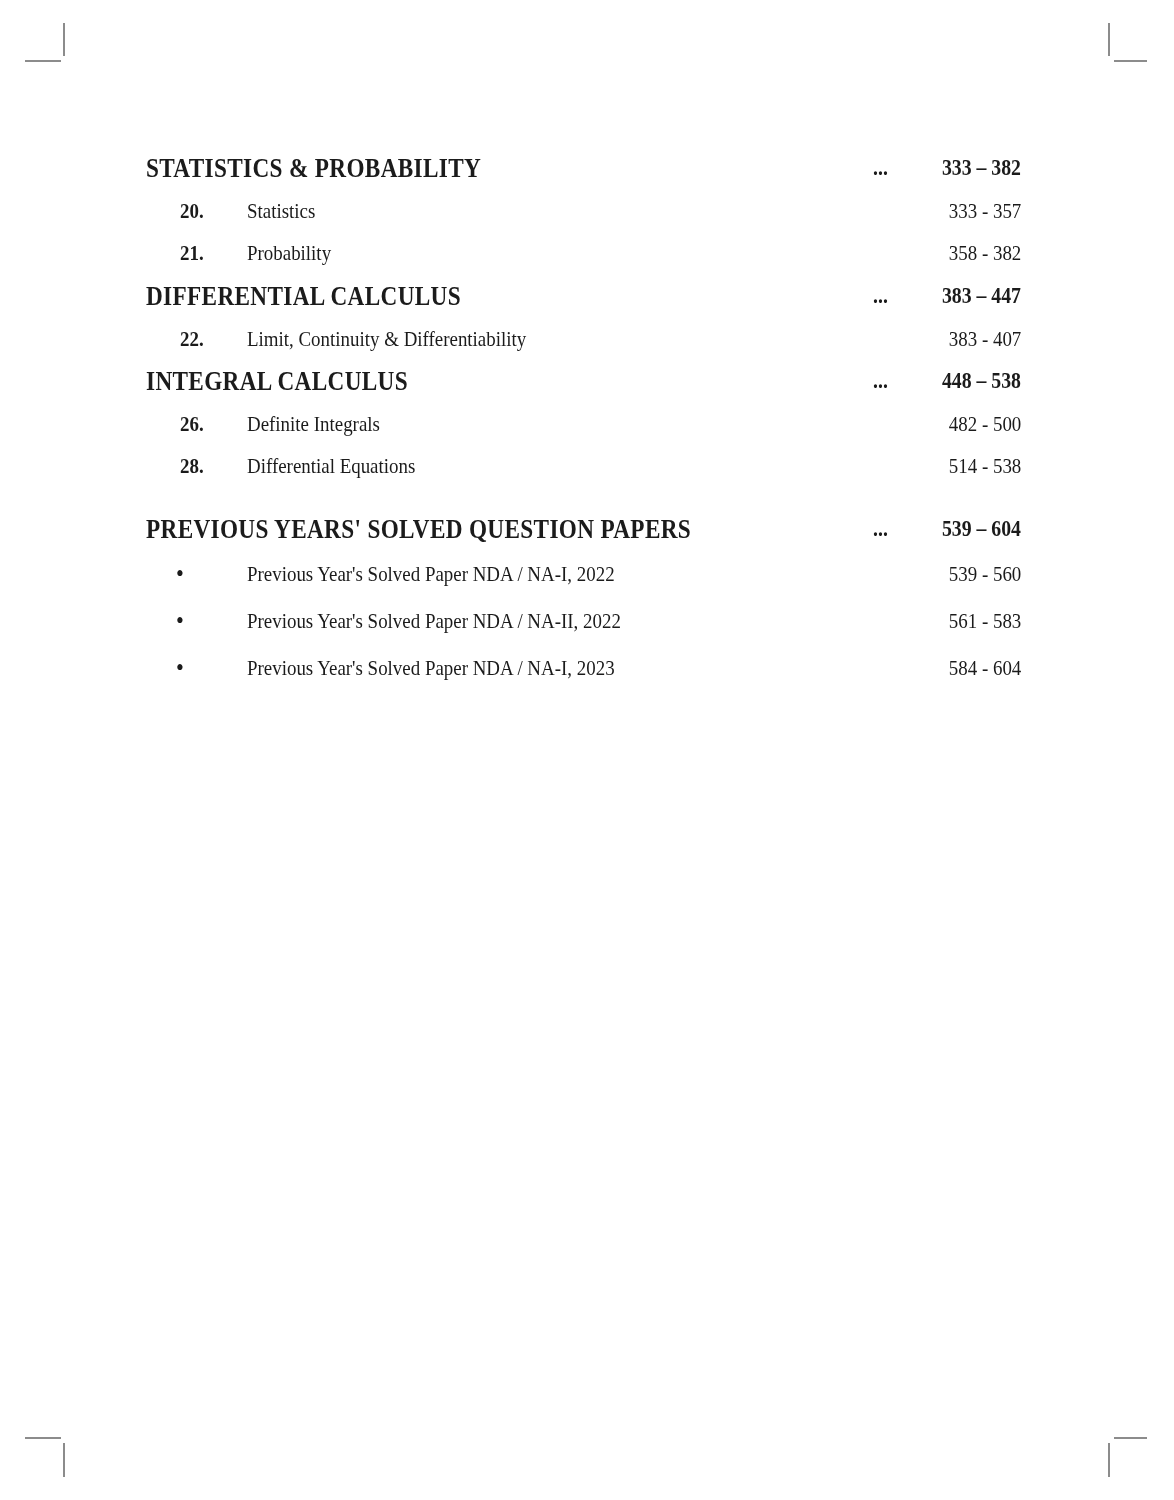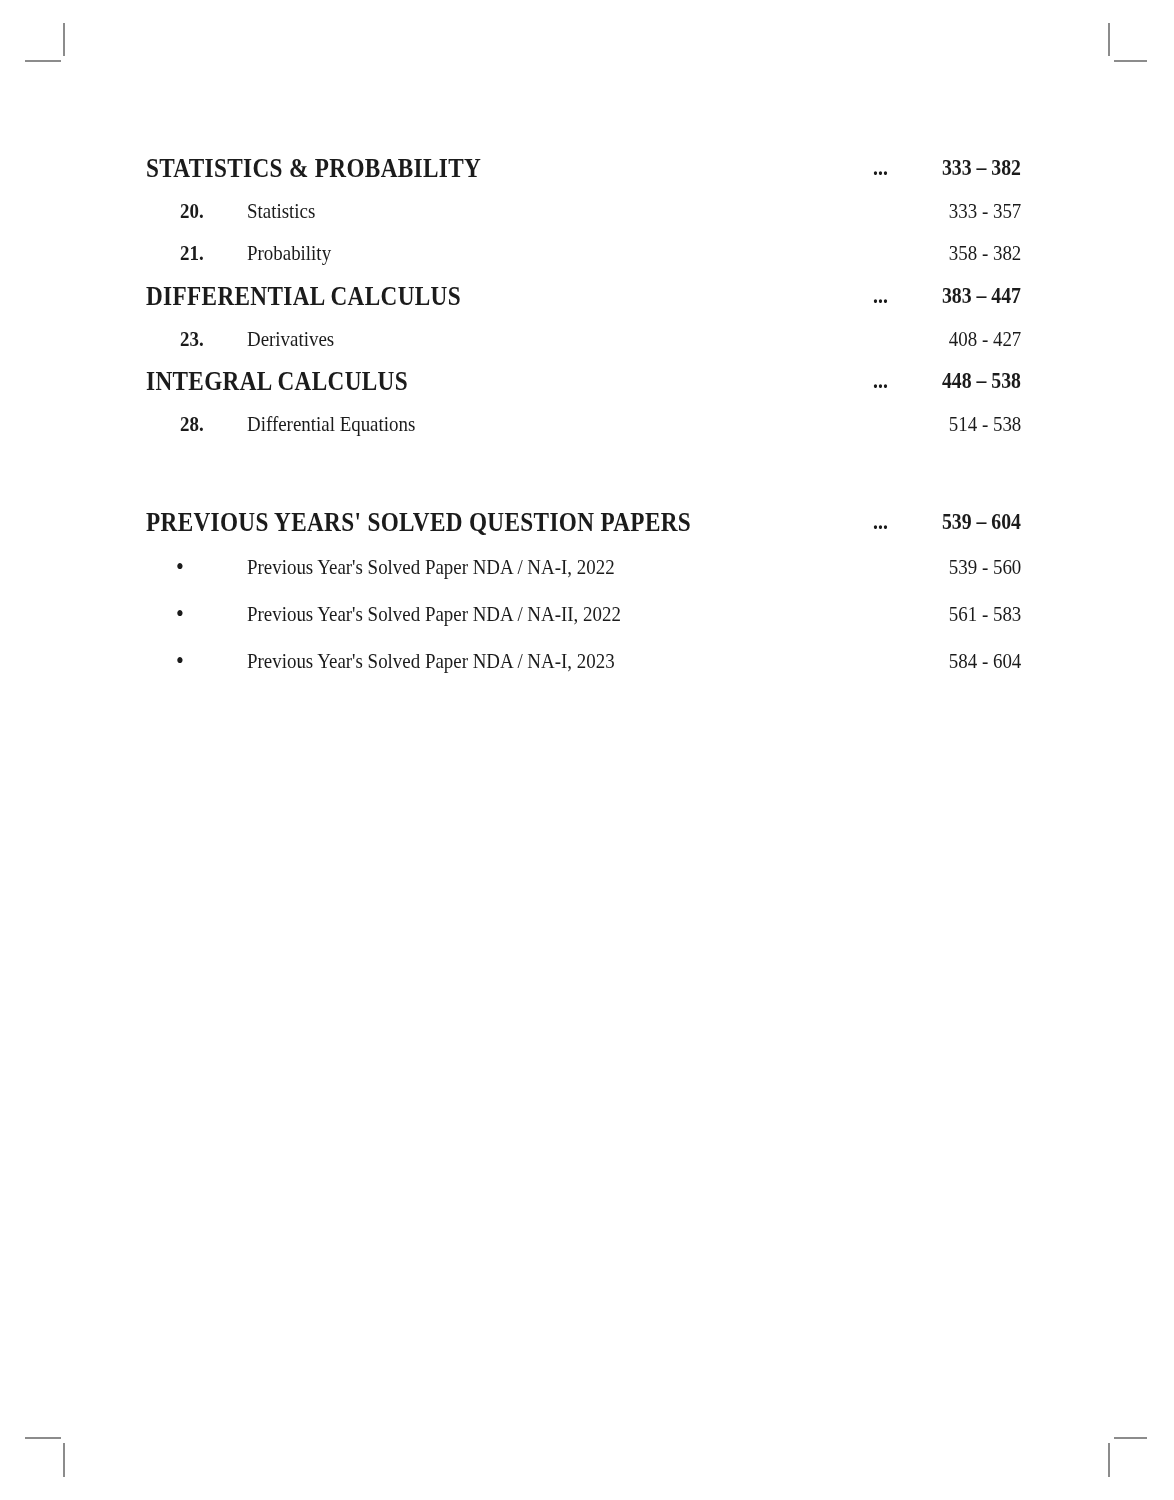--- a/index.html
+++ b/index.html
@@ -56,21 +56,21 @@
   }
   .entry-row > .e-title {
     left: 101px; transform-origin: 0 50%;
     font-size: 22px;
   }
   .entry-row > .e-range {
     right: 0; transform-origin: 100% 50%;
     font-size: 22px;
   }
 
-  .section-papers { margin-top: 56px; }
+  .section-papers { margin-top: 20px; }
   .section-papers .entry-row { height: 47px; }
   .entry-row > .e-bullet {
     left: 30px; transform-origin: 0 50%;
     font-size: 26px; line-height: 0;
   }
 </style>
 </head>
 <body>
 
 <div class="page">
@@ -104,31 +104,36 @@
       </div>
     </div>
 
     <div class="section">
       <div class="row header-row">
         <span class="h-title">DIFFERENTIAL CALCULUS</span>
         <span class="h-dots">...</span>
         <span class="h-range">383 – 447</span>
       </div>
       <div class="row entry-row">
-        <span class="e-num">23.</span>
-        <span class="e-title">Derivatives</span>
-        <span class="e-range">408 - 427</span>
+        <span class="e-num">22.</span>
+        <span class="e-title">Limit, Continuity &amp; Differentiability</span>
+        <span class="e-range">383 - 407</span>
       </div>
     </div>
 
     <div class="section">
       <div class="row header-row">
         <span class="h-title">INTEGRAL CALCULUS</span>
         <span class="h-dots">...</span>
         <span class="h-range">448 – 538</span>
+      </div>
+      <div class="row entry-row">
+        <span class="e-num">26.</span>
+        <span class="e-title">Definite Integrals</span>
+        <span class="e-range">482 - 500</span>
       </div>
       <div class="row entry-row">
         <span class="e-num">28.</span>
         <span class="e-title">Differential Equations</span>
         <span class="e-range">514 - 538</span>
       </div>
     </div>
 
     <div class="section section-papers">
       <div class="row header-row">

